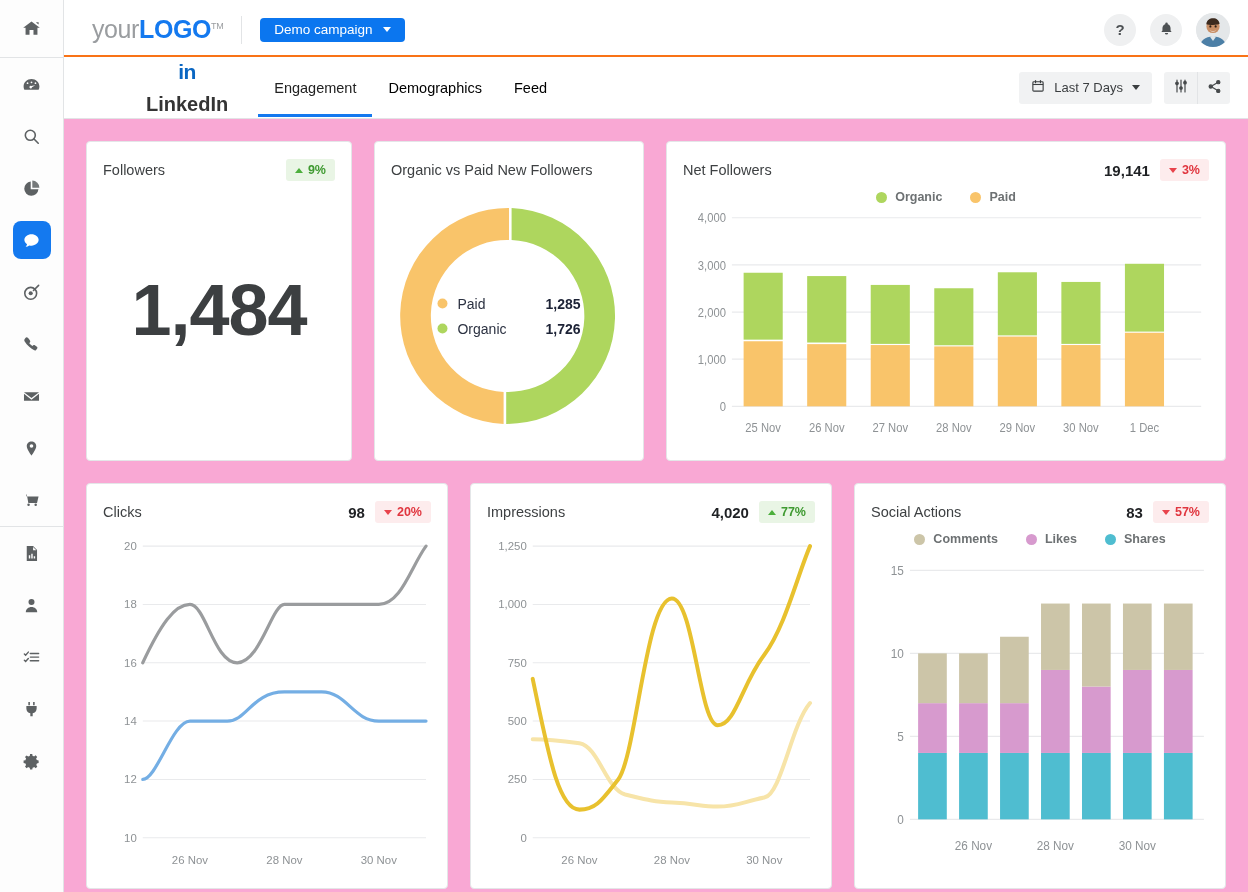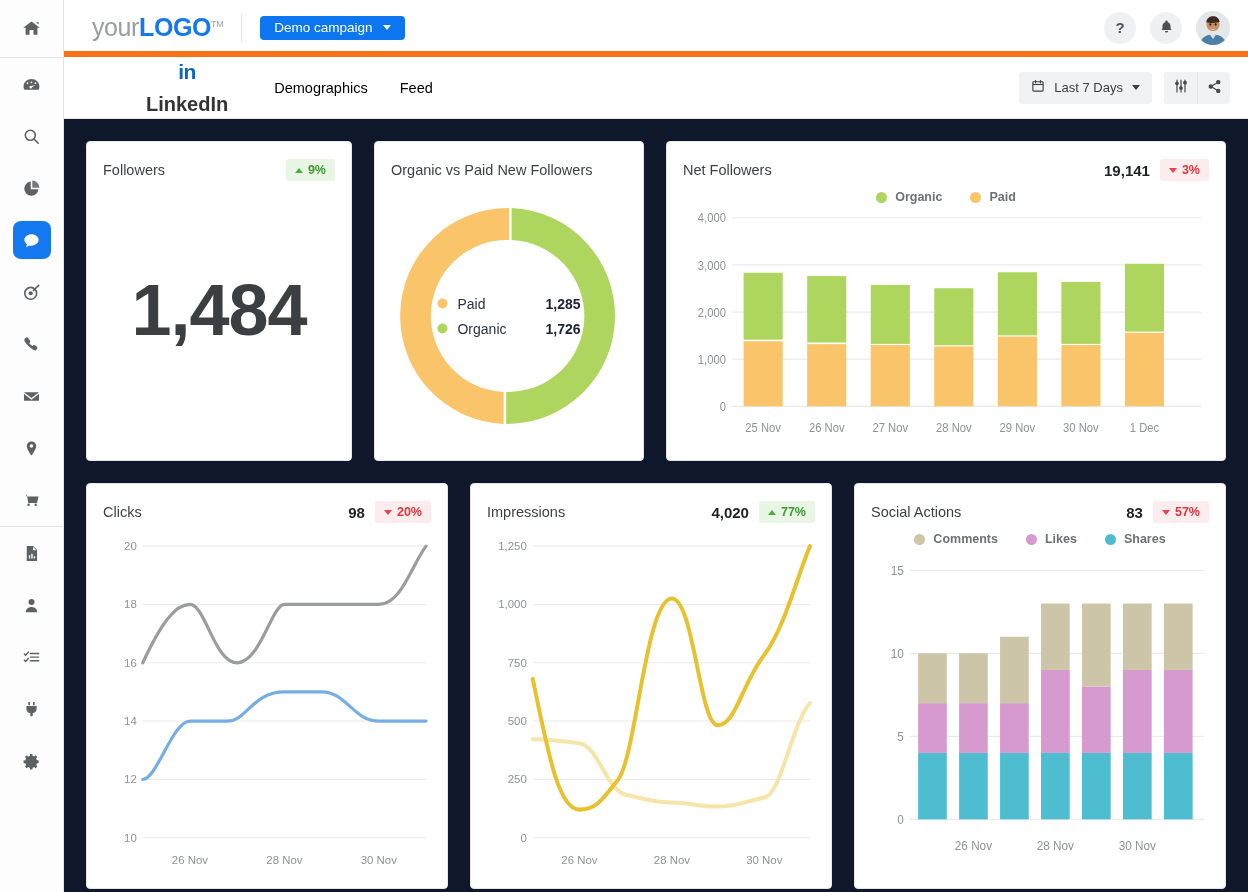--- a/index.html
+++ b/index.html
@@ -34,21 +34,21 @@
     background: #1479ef;
     display: flex; align-items: center; justify-content: center;
     color: #fff;
   }
 
   
   .main { flex: 1; display: flex; flex-direction: column; height: 892px; }
 
   .topbar {
     height: 57px; min-height: 57px;
-    border-bottom: 6px solid #f97316;
+    border-bottom: 2px solid #f97316;
     display: flex; align-items: center;
     padding: 4px 18px 0 28px;
     background: #fff;
   }
   .logo { font-size: 25px; color: #9a9da0; letter-spacing: -0.4px; position: relative; }
   .logo b { color: #1479ef; font-weight: 700; }
   .logo .tm { font-size: 9px; vertical-align: super; color: #9a9da0; }
   .logo-div { width: 1px; height: 28px; background: #e2e4e6; margin: 0 18px; }
   .campaign-btn {
     background: #0b76ef; color: #fff; border: none;
@@ -103,21 +103,21 @@
   }
   .segbtns { display: flex; background: #f1f2f3; border-radius: 3px; overflow: hidden; }
   .segbtn {
     width: 33px; height: 32px; display: flex; align-items: center; justify-content: center;
     background: transparent; border: none; cursor: pointer; color: #46494b;
   }
   .segbtn + .segbtn { border-left: 1px solid #e2e4e6; }
 
   
   .content {
-    flex: 1; background: #0f172a; padding: 22px 22px 0 22px;
+    flex: 1; background: #f9a8d4; padding: 22px 22px 0 22px;
     overflow: hidden;
   }
   .row { display: flex; gap: 22px; }
   .row1 { height: 320px; margin-bottom: 22px; }
   .row2 { height: 406px; }
 
   .card {
     background: #fff; border: 1px solid #e4e6e8; border-radius: 4px;
     display: flex; flex-direction: column; padding: 16px 16px 10px;
     position: relative;
@@ -349,20 +349,21 @@
           <path d="M14.2 17.3c1.6 1.3 4 1.3 5.6 0-.6 1.9-5 1.9-5.6 0z" fill="#fff"></path>
         </svg>
       </div>
     </header>
 
     <div class="tabbar">
       <div class="net-brand">
         <span class="li-mark">in</span>
         <span>LinkedIn</span>
       </div>
+      <div class="tab active"><span>Engagement</span></div>
       <div class="tab"><span>Demographics</span></div>
       <div class="tab"><span>Feed</span></div>
 
       <div class="tabbar-right">
         <button class="date-btn">
           <span>
             <svg width="14" height="14" viewBox="0 0 24 24" fill="none" stroke="#3b3e40" stroke-width="1.9">
                 <rect x="3.2" y="4.8" width="17.6" height="16" rx="1.6"></rect>
                 <line x1="3.2" y1="9.4" x2="20.8" y2="9.4"></line>
                 <line x1="7.8" y1="2.6" x2="7.8" y2="6.4" stroke-linecap="round"></line>

